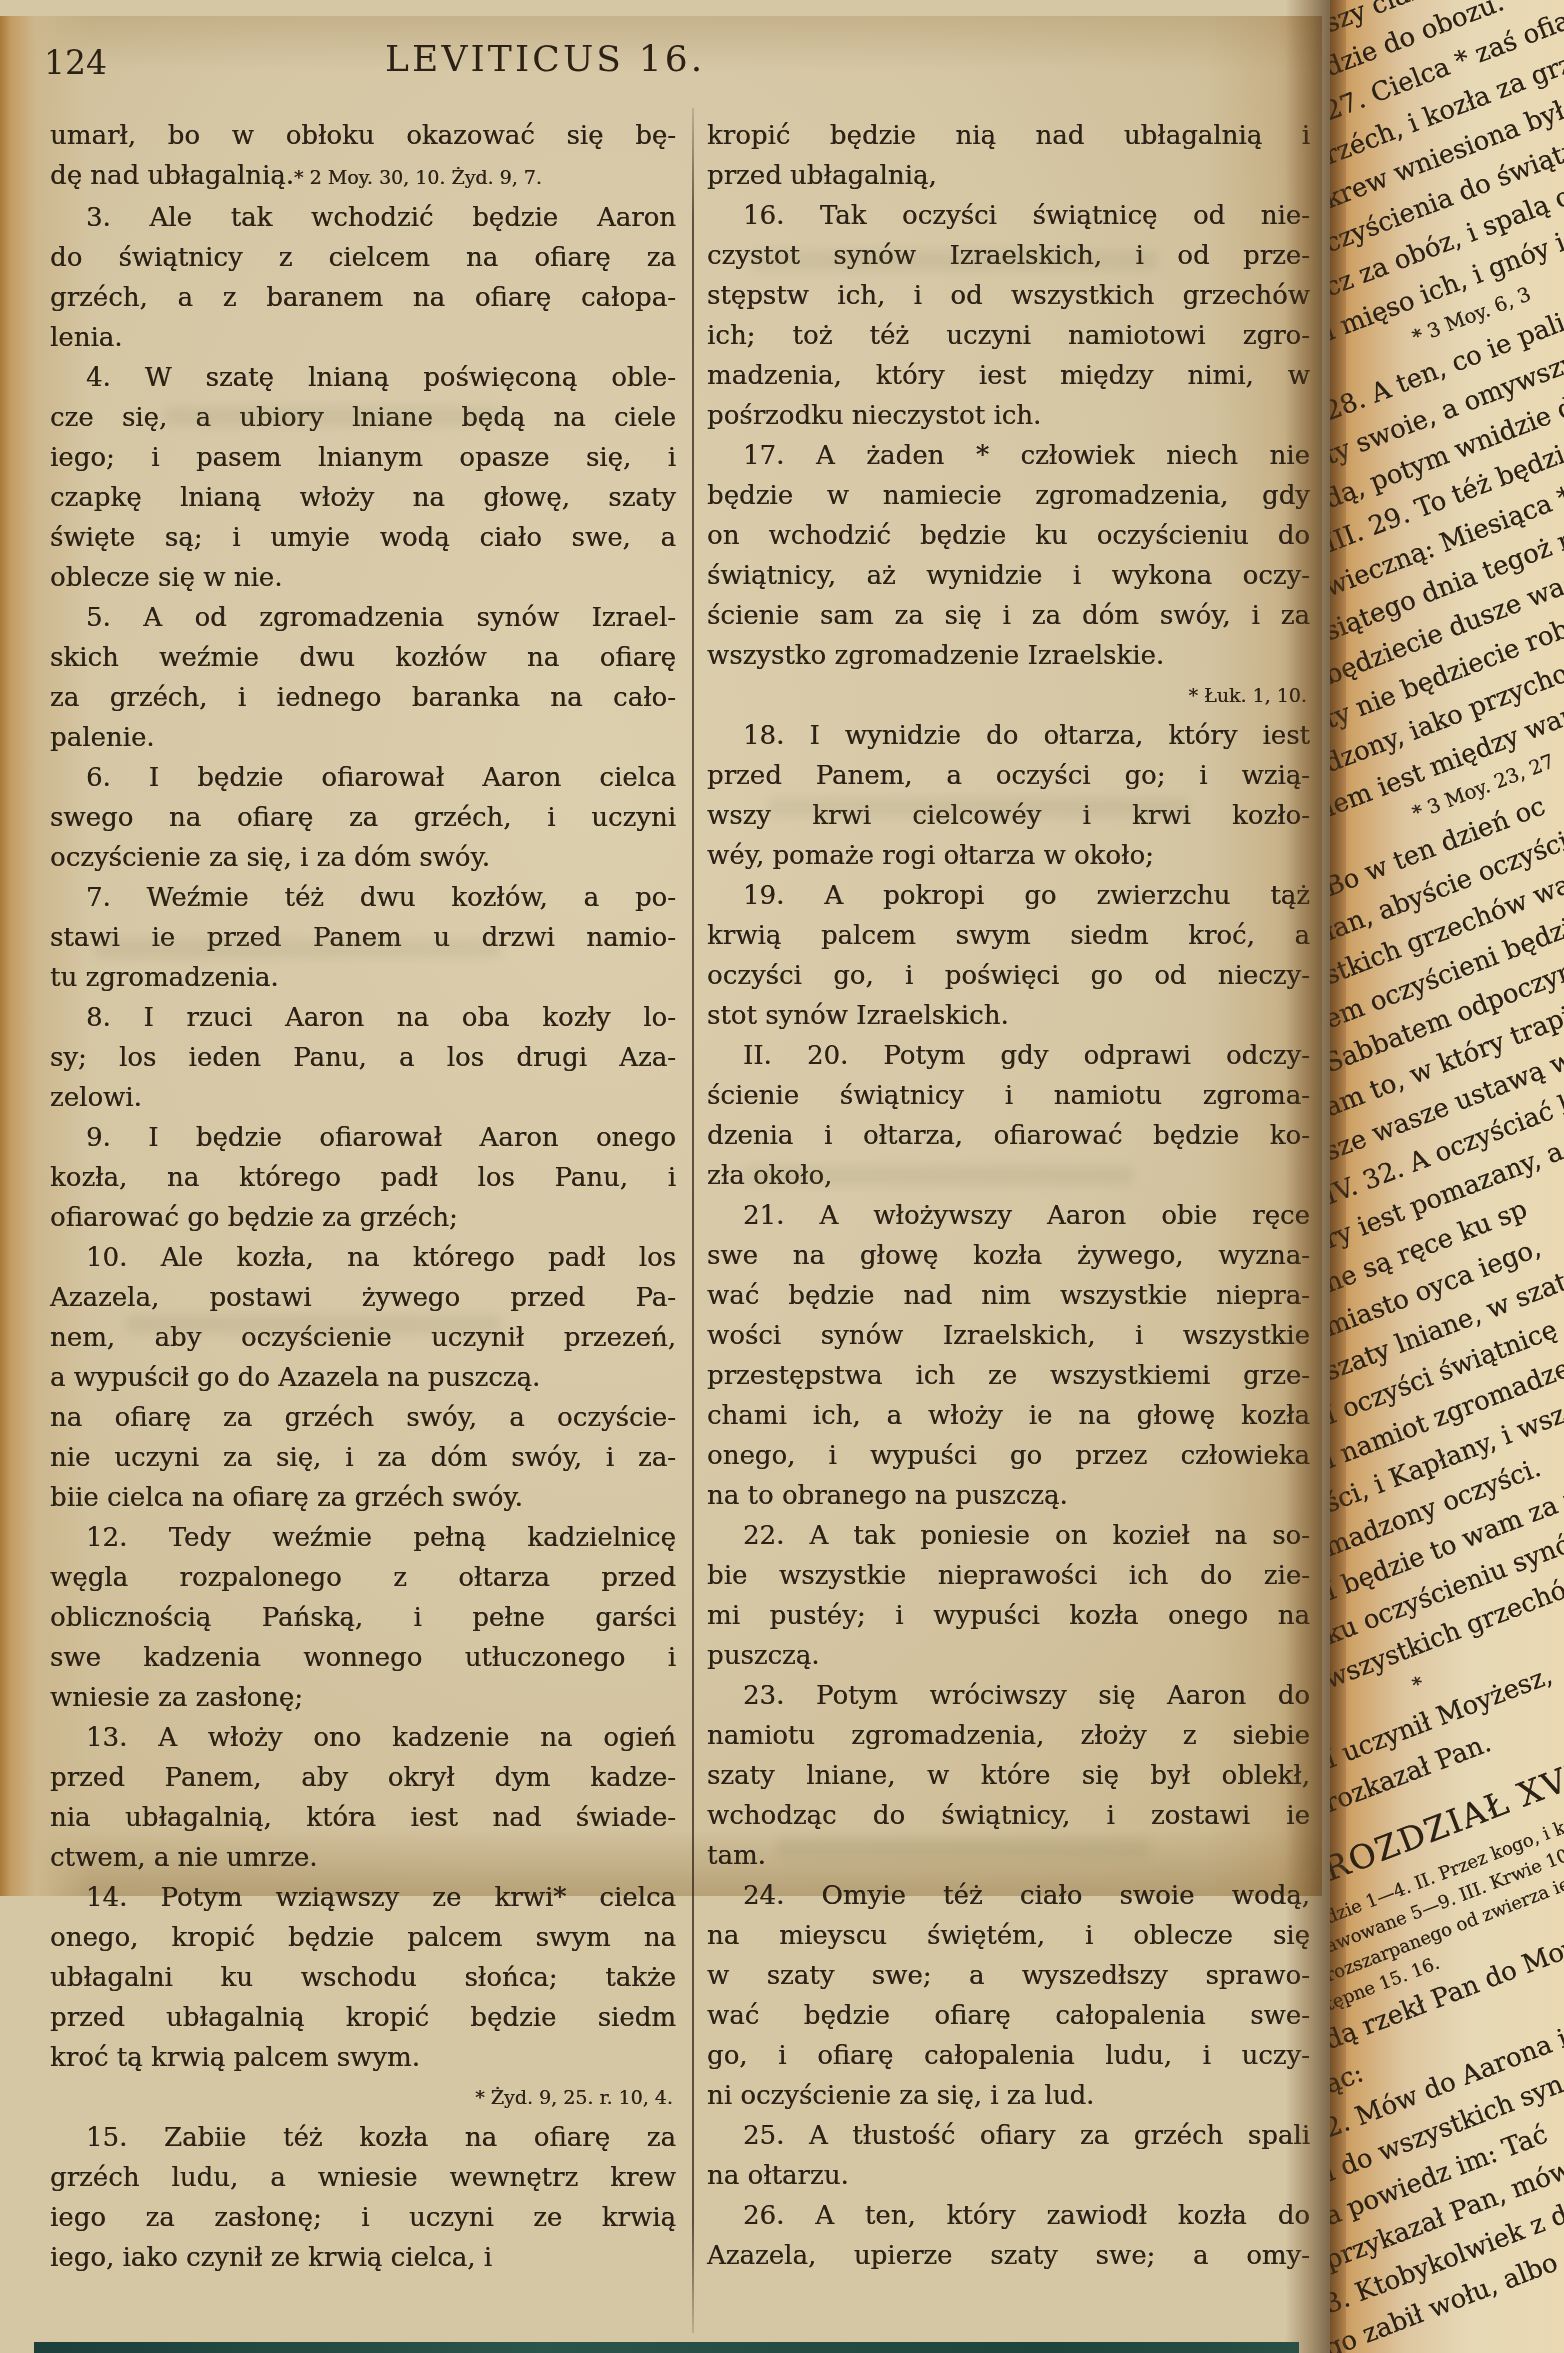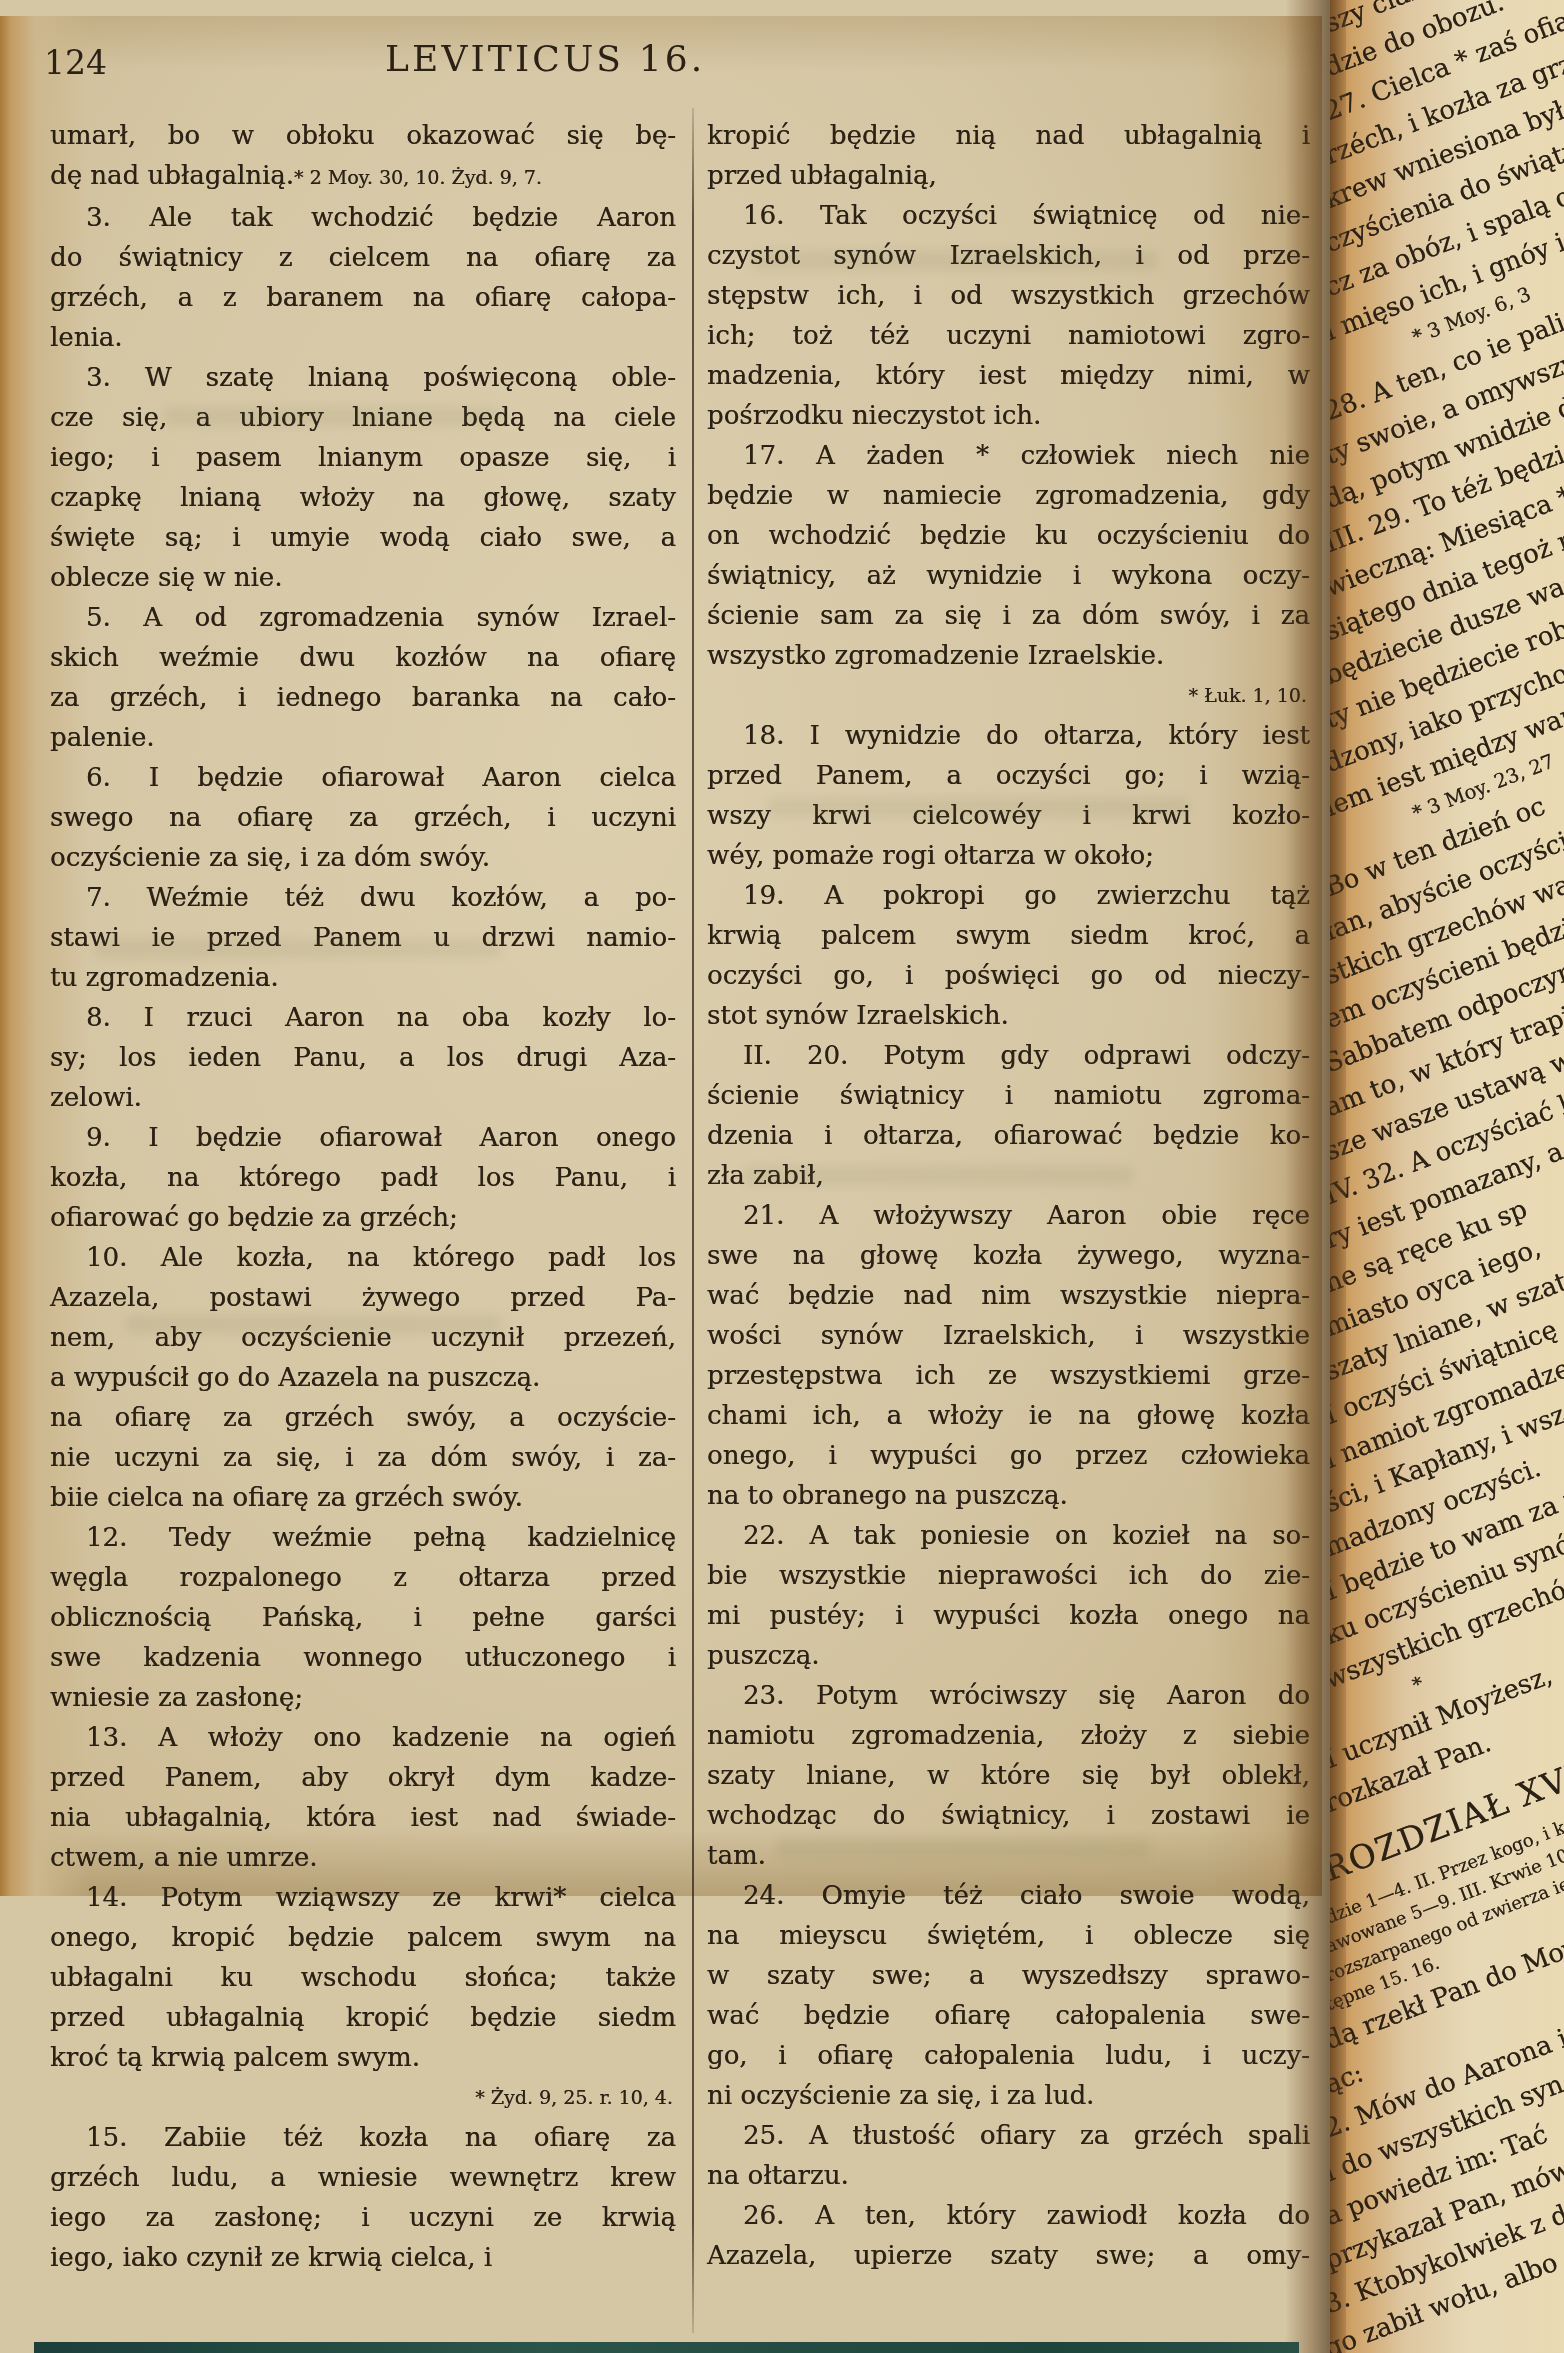--- a/index.html
+++ b/index.html
@@ -65,21 +65,21 @@
     <div class="col col-left">
         <div class="line">umarł, bo w obłoku okazować się bę-</div>
         <div class="line end with-ref">
           <span class="t">dę nad ubłagalnią.</span>
           <span class="ref">* 2 Moy. 30, 10. Żyd. 9, 7.</span>
         </div>
         <div class="line indent">3. Ale tak wchodzić będzie Aaron</div>
         <div class="line">do świątnicy z cielcem na ofiarę za</div>
         <div class="line">grzéch, a z baranem na ofiarę całopa-</div>
         <div class="line end">lenia.</div>
-        <div class="line indent">3. W szatę lnianą poświęconą oble-</div>
+        <div class="line indent">4. W szatę lnianą poświęconą oble-</div>
         <div class="line">cze się, a ubiory lniane będą na ciele</div>
         <div class="line">iego; i pasem lnianym opasze się, i</div>
         <div class="line">czapkę lnianą włoży na głowę, szaty</div>
         <div class="line">święte są; i umyie wodą ciało swe, a</div>
         <div class="line end">oblecze się w nie.</div>
         <div class="line indent">5. A od zgromadzenia synów Izrael-</div>
         <div class="line">skich weźmie dwu kozłów na ofiarę</div>
         <div class="line">za grzéch, i iednego baranka na cało-</div>
         <div class="line end">palenie.</div>
         <div class="line indent">6. I będzie ofiarował Aaron cielca</div>
@@ -142,21 +142,21 @@
         <div class="line">przed Panem, a oczyści go; i wzią-</div>
         <div class="line">wszy krwi cielcowéy i krwi kozło-</div>
         <div class="line end">wéy, pomaże rogi ołtarza w około;</div>
         <div class="line indent">19. A pokropi go zwierzchu tąż</div>
         <div class="line">krwią palcem swym siedm kroć, a</div>
         <div class="line">oczyści go, i poświęci go od nieczy-</div>
         <div class="line end">stot synów Izraelskich.</div>
         <div class="line indent">II. 20. Potym gdy odprawi odczy-</div>
         <div class="line">ścienie świątnicy i namiotu zgroma-</div>
         <div class="line">dzenia i ołtarza, ofiarować będzie ko-</div>
-        <div class="line end">zła zabił,</div>
+        <div class="line end">zła około,</div>
         <div class="line indent">21. A włożywszy Aaron obie ręce</div>
         <div class="line">swe na głowę kozła żywego, wyzna-</div>
         <div class="line">wać będzie nad nim wszystkie niepra-</div>
         <div class="line">wości synów Izraelskich, i wszystkie</div>
         <div class="line">przestępstwa ich ze wszystkiemi grze-</div>
         <div class="line">chami ich, a włoży ie na głowę kozła</div>
         <div class="line">onego, i wypuści go przez człowieka</div>
         <div class="line end">na to obranego na puszczą.</div>
         <div class="line indent">22. A tak poniesie on kozieł na so-</div>
         <div class="line">bie wszystkie nieprawości ich do zie-</div>

